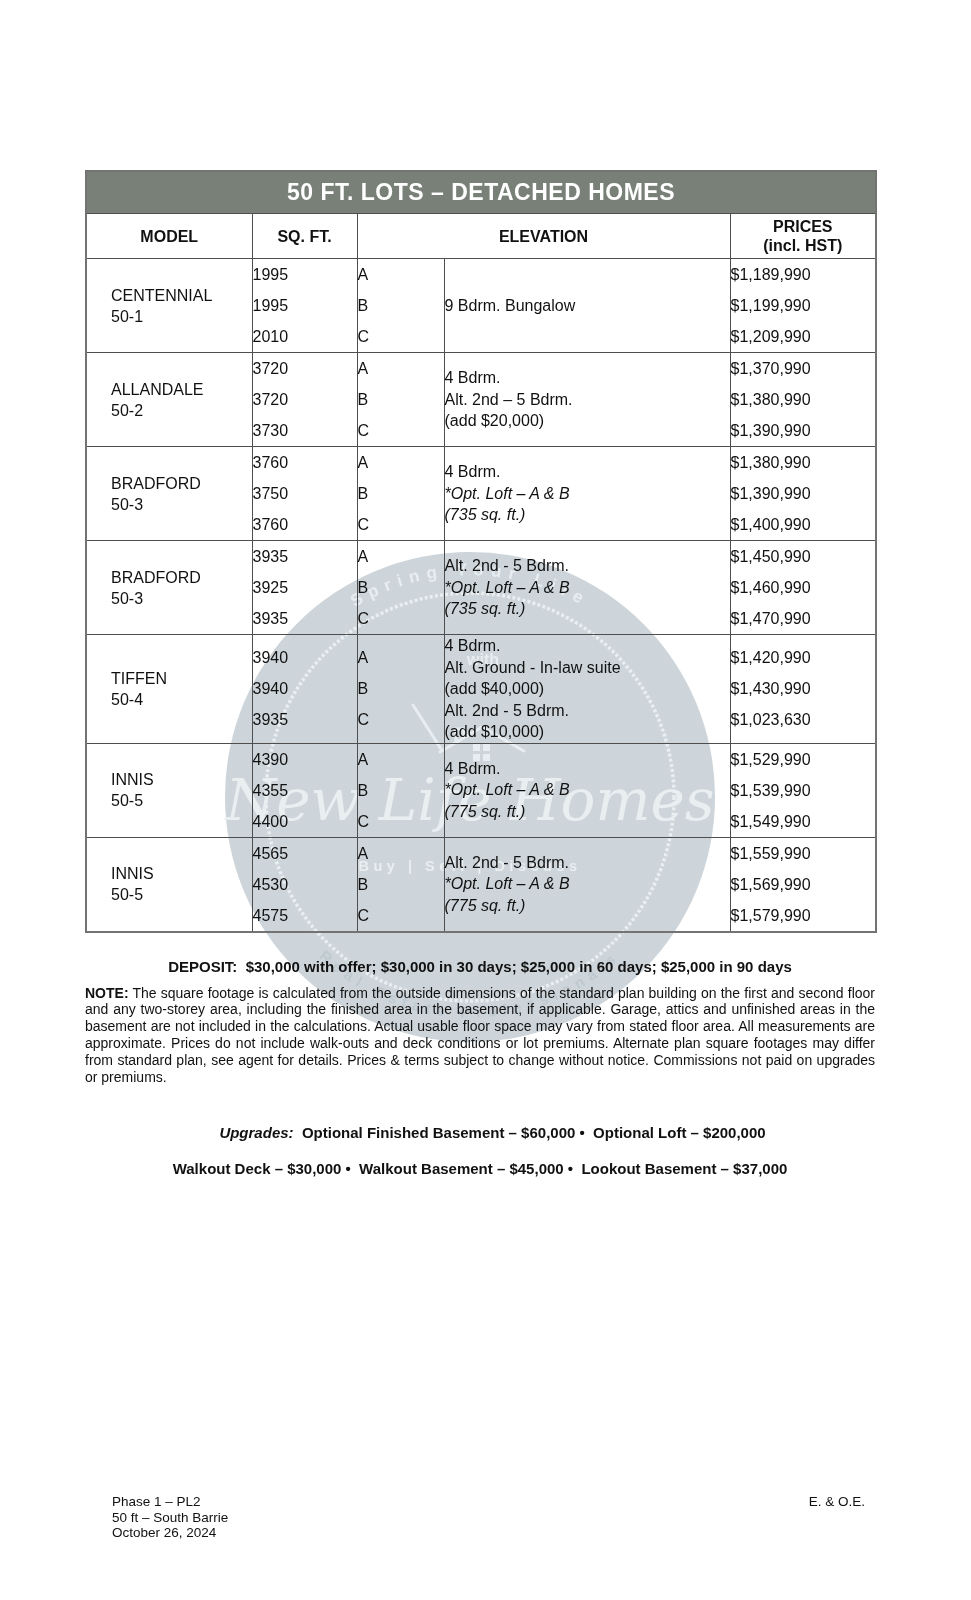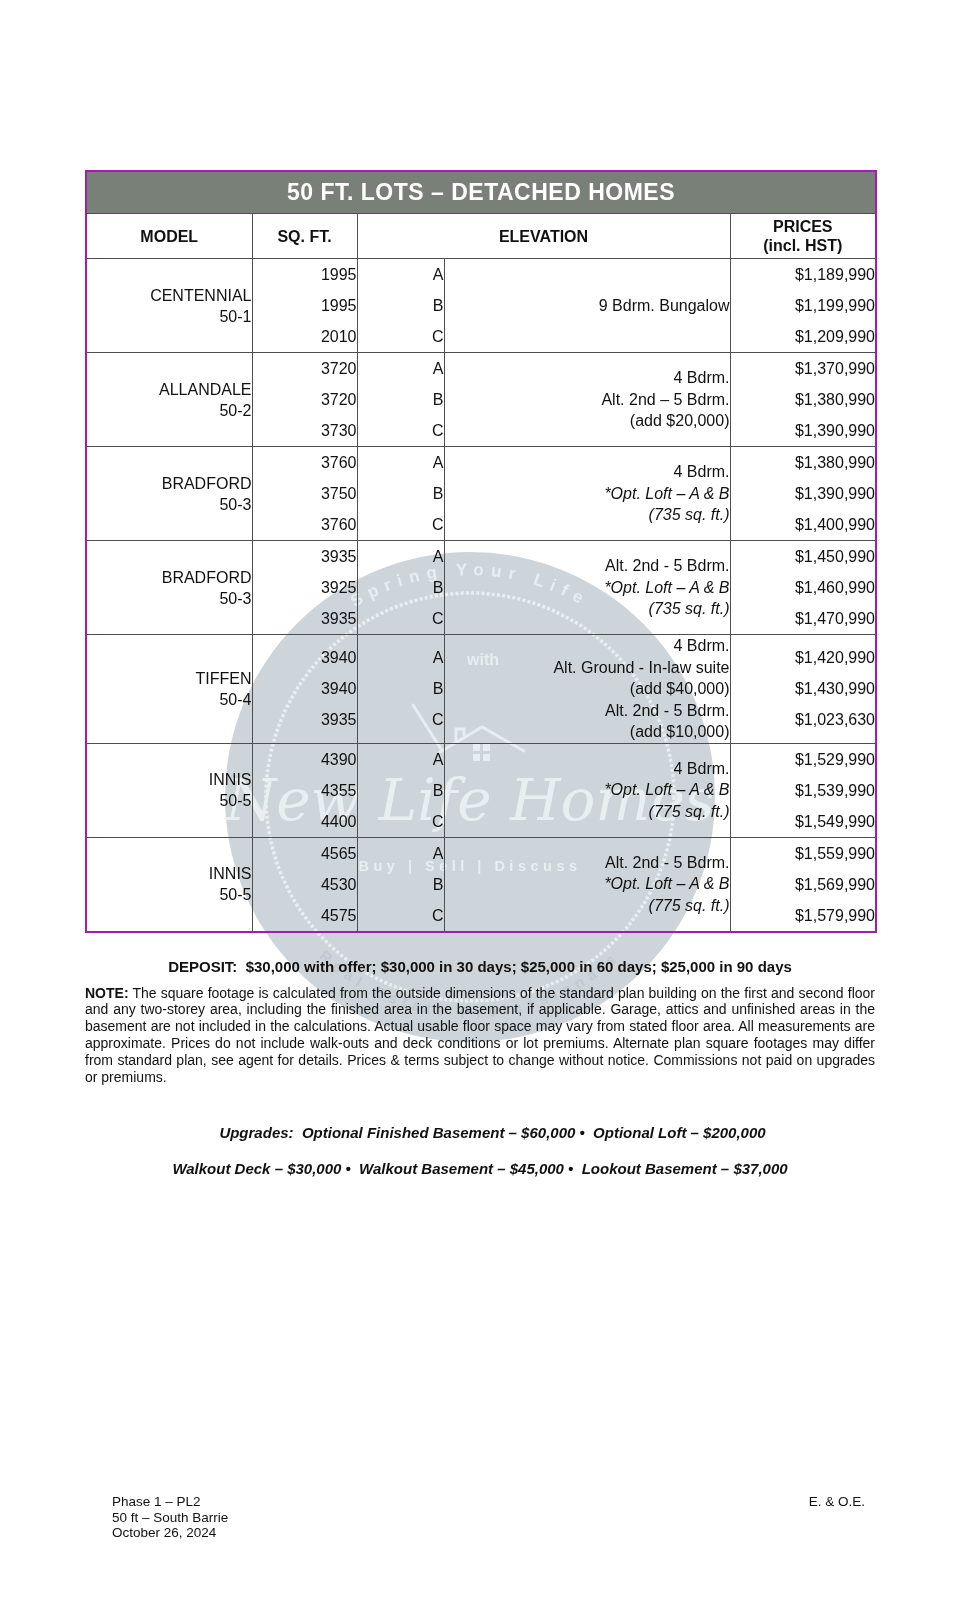--- a/index.html
+++ b/index.html
@@ -1,38 +1,38 @@
 <!DOCTYPE html>
 <html><head>
 <meta charset="utf-8">
 <style>
   html,body{margin:0;padding:0;background:#e8e8e8;}
   .page{position:relative;width:971px;height:1600px;background:#ffffff;
         font-family:"Liberation Sans",sans-serif;color:#111;overflow:hidden;margin:0 auto;}
   .watermark{position:absolute;left:0;top:0;z-index:0;}
   .content{position:absolute;left:85px;top:170px;width:790px;z-index:1;}
 
-  table.price{border-collapse:collapse;table-layout:fixed;width:790px;border:2px solid #a21caf;}
+  table.price{border-collapse:collapse;table-layout:fixed;width:790px;border:2px solid #737373;}
   table.price th,table.price td{border:1px solid #4e4e4e;padding:0;}
   .title-cell{background:#798078;color:#fff;font-size:23px;font-weight:bold;
               height:41px;text-align:center;letter-spacing:.5px;border:1px solid #3a3a3a;}
   .head-row th{font-size:16px;font-weight:bold;height:44px;text-align:center;line-height:19px;background:transparent;}
   tbody tr{height:92px;}
-  td{text-align:right;font-size:16px;vertical-align:middle;background:transparent;}
+  td{text-align:left;font-size:16px;vertical-align:middle;background:transparent;}
   .cell-line{line-height:31px;}
   .model-name,.model-no{line-height:21px;padding-left:24px;}
   .desc-line{line-height:21.5px;}
   .it{font-style:italic;}
 
   .deposit{margin-top:25px;text-align:center;font-weight:bold;font-size:15px;white-space:pre-wrap;}
   .note{margin-top:10px;font-size:14px;line-height:16.9px;text-align:justify;}
   .note .lbl{font-weight:bold;}
   .upgrades{margin-top:21px;text-align:center;font-size:15px;white-space:pre-wrap;}
   .b{font-weight:bold;font-style:italic;}
-  .bi{font-weight:bold;font-style:italic;}
+  .bi{font-weight:bold;}
   .premiums-head{margin-top:17px;text-align:center;font-size:15px;font-weight:bold;}
   .premiums-line{text-align:center;font-size:15px;white-space:pre-wrap;margin-top:2px;}
 
   .footer{position:absolute;left:112px;top:1494px;font-size:13.5px;line-height:15.5px;z-index:1;}
   .eoe{position:absolute;right:106px;top:1494px;font-size:13.5px;z-index:1;}
 
   .wm-arc{font-family:"Liberation Sans",sans-serif;font-weight:bold;}
   .wm-script{font-family:"DejaVu Serif","Liberation Serif",serif;font-style:italic;}
 </style>
 </head>

